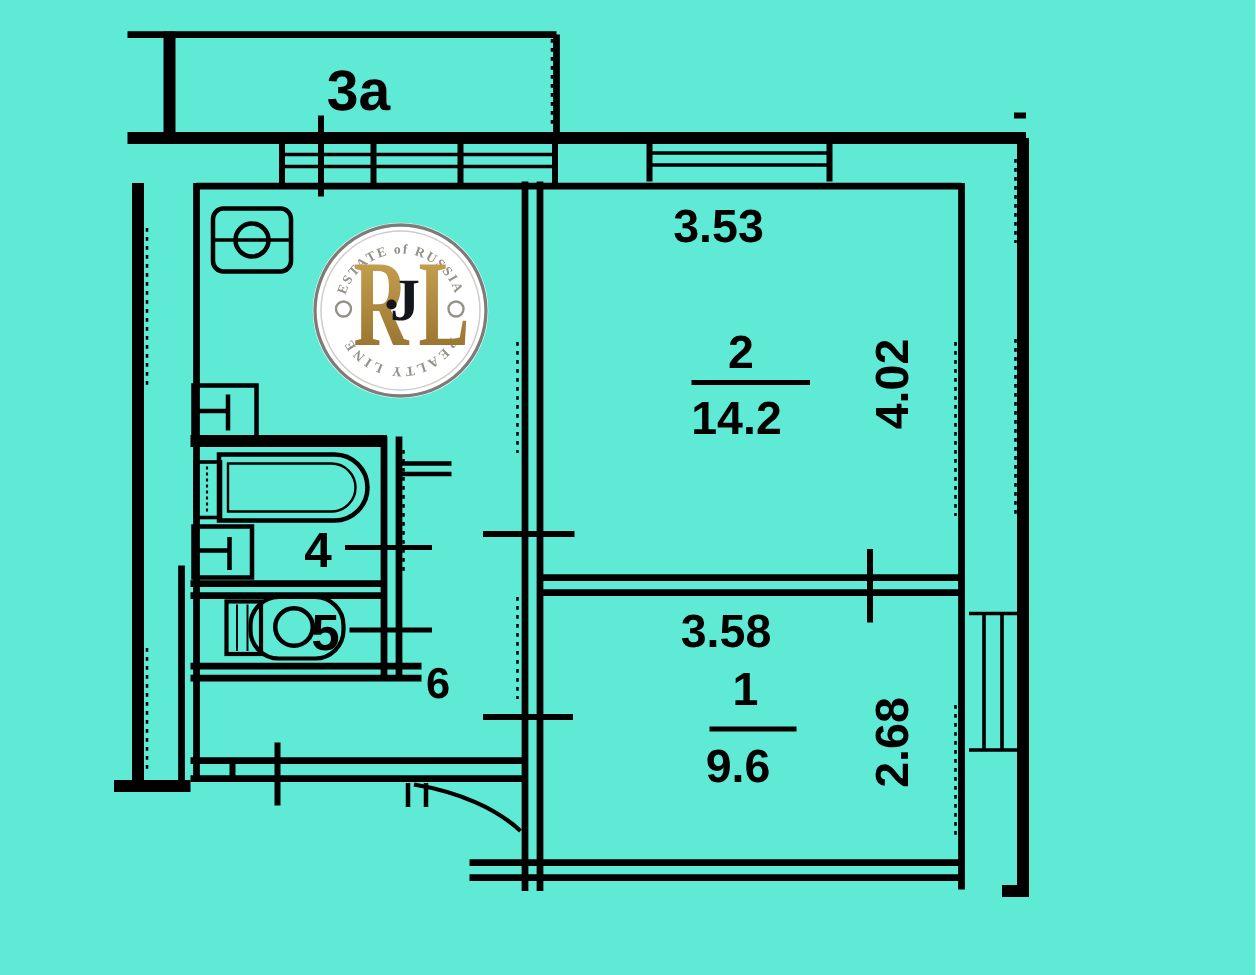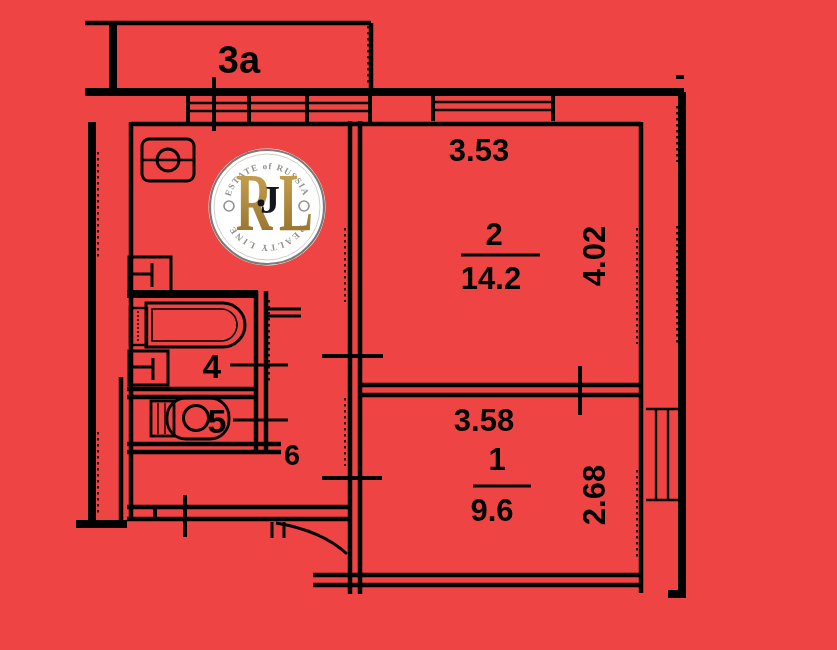--- a/index.html
+++ b/index.html
@@ -1,19 +1,19 @@
 <!DOCTYPE html>
 <html><head>
 <meta charset="utf-8">
 <style>
   html,body{margin:0;padding:0;background:#ffffff;}
   .stage{
     position:relative;
     width:837px;height:650px;
-    background:#ef4444;
+    background:#5eead4;
     font-family:"Liberation Sans", sans-serif;
     overflow:hidden;
   }
   svg{display:block;}
   .num{font-family:"Liberation Sans", sans-serif;font-weight:700;fill:#000;}
   .wm-arc{font-family:"Liberation Serif", serif;font-weight:700;}
   .wm-letter{font-family:"Liberation Serif", serif;font-weight:700;}
   .glyph{font-family:"Liberation Serif", serif;font-weight:700;}
 </style>
 </head>

